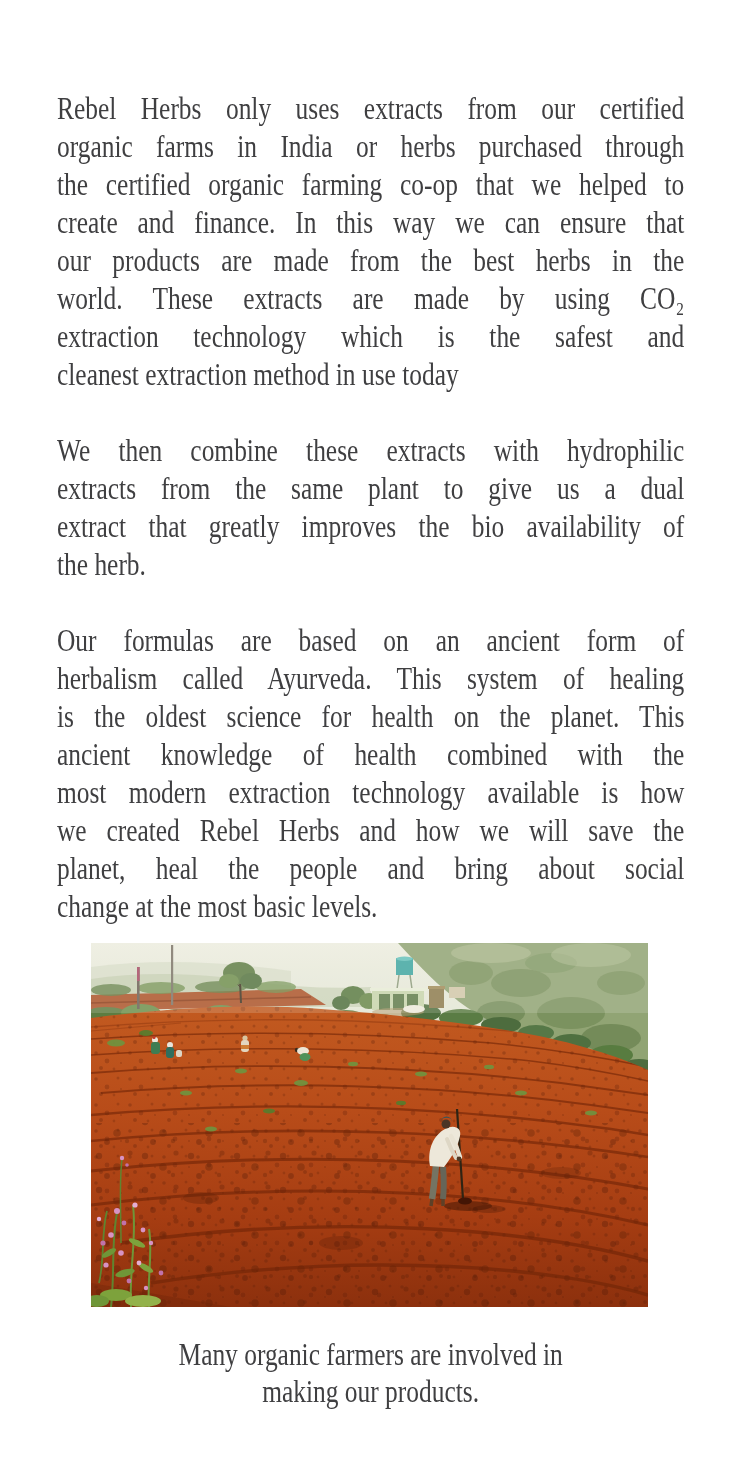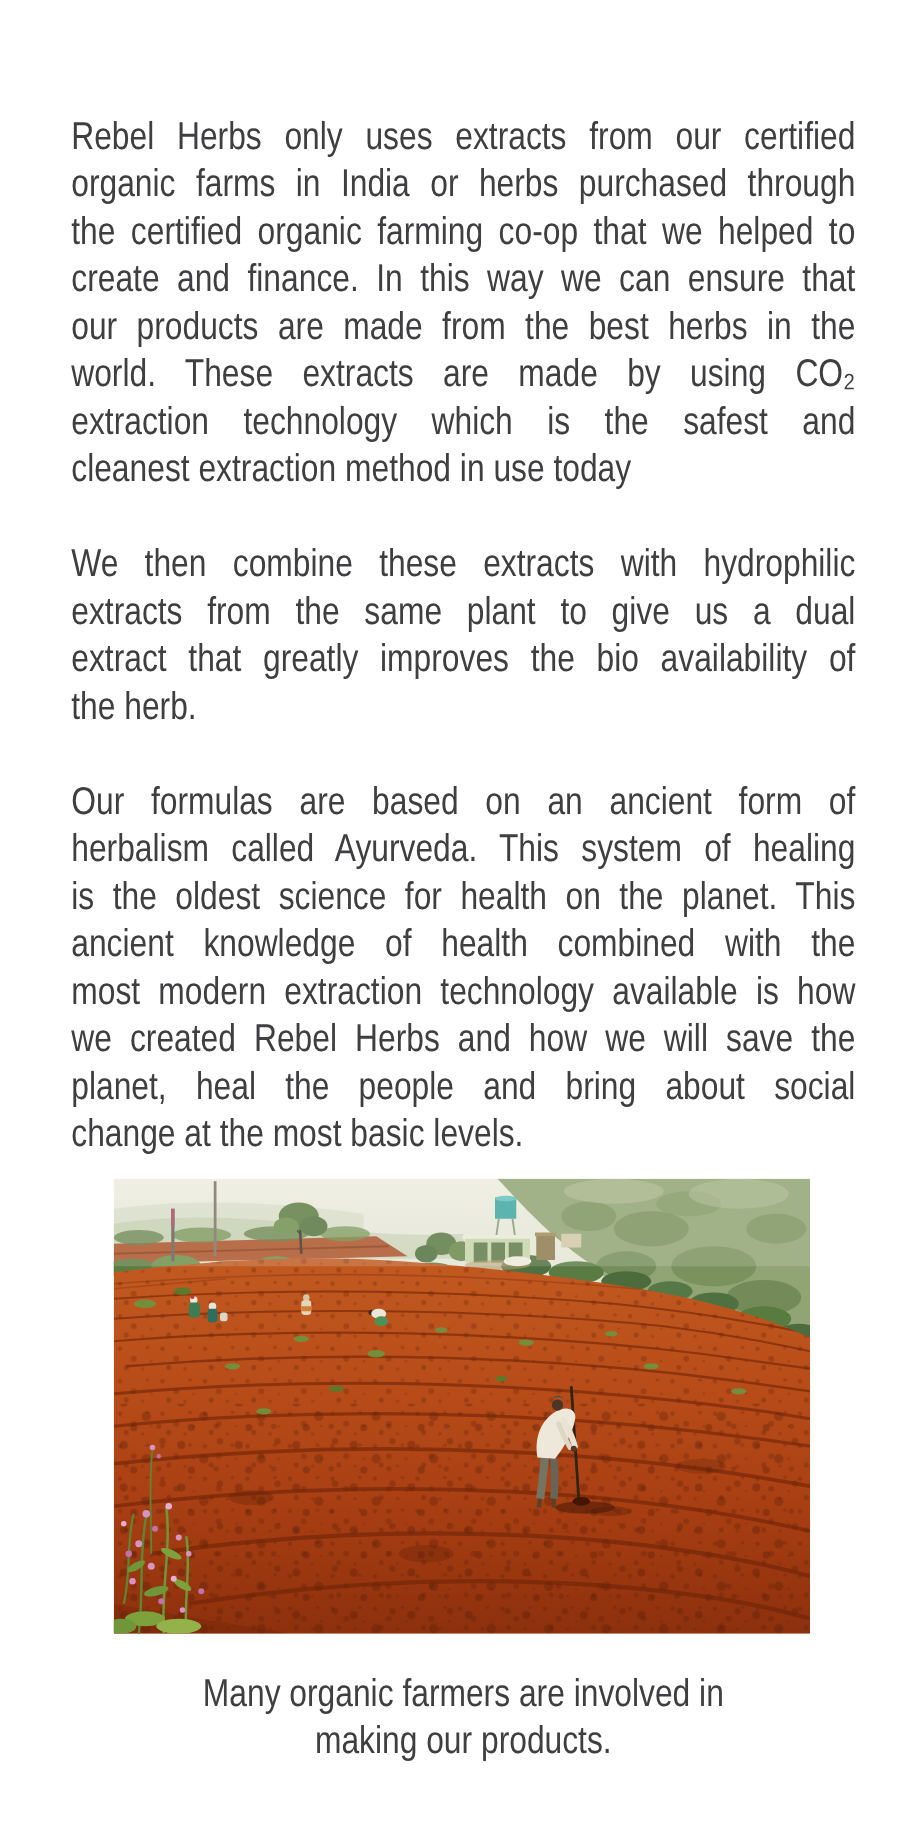--- a/index.html
+++ b/index.html
@@ -1,19 +1,19 @@
 <!DOCTYPE html>
 <html style="--soil: #b54818; --soil-dark: #8c300d; --furrow: #6e2407; --vegetation: #6d8f4c; --vegetation-dark: #4f7040; --sky: #eceede; --hill: #91a474; --water-tank: #3da7a3; --building-wall: #c9d6ae; --flowers: #d793c4; --text: #3f3f41; --page-bg: #ffffff;"><head>
 <meta charset="utf-8">
 <style>
   html,body { margin:0; padding:0; }
   .page {
     position:relative; width:739px; height:1476px; overflow:hidden;
     background:var(--page-bg,#ffffff);
-    font-family:Liberation Sans, sans-serif;
+    font-family:Liberation Serif, serif;
   }
   .condense {
     position:absolute; left:57px; width:765px;
     transform:scaleX(0.82); transform-origin:0 0;
     color:var(--text,#3f3f41);
   }
   .bodytext { top:90px; font-size:31px; line-height:38px; }
   .para { margin:0 0 38px 0; }
   .jl { text-align:justify; text-align-last:justify; }
   .last { text-align:left; text-align-last:left; }

